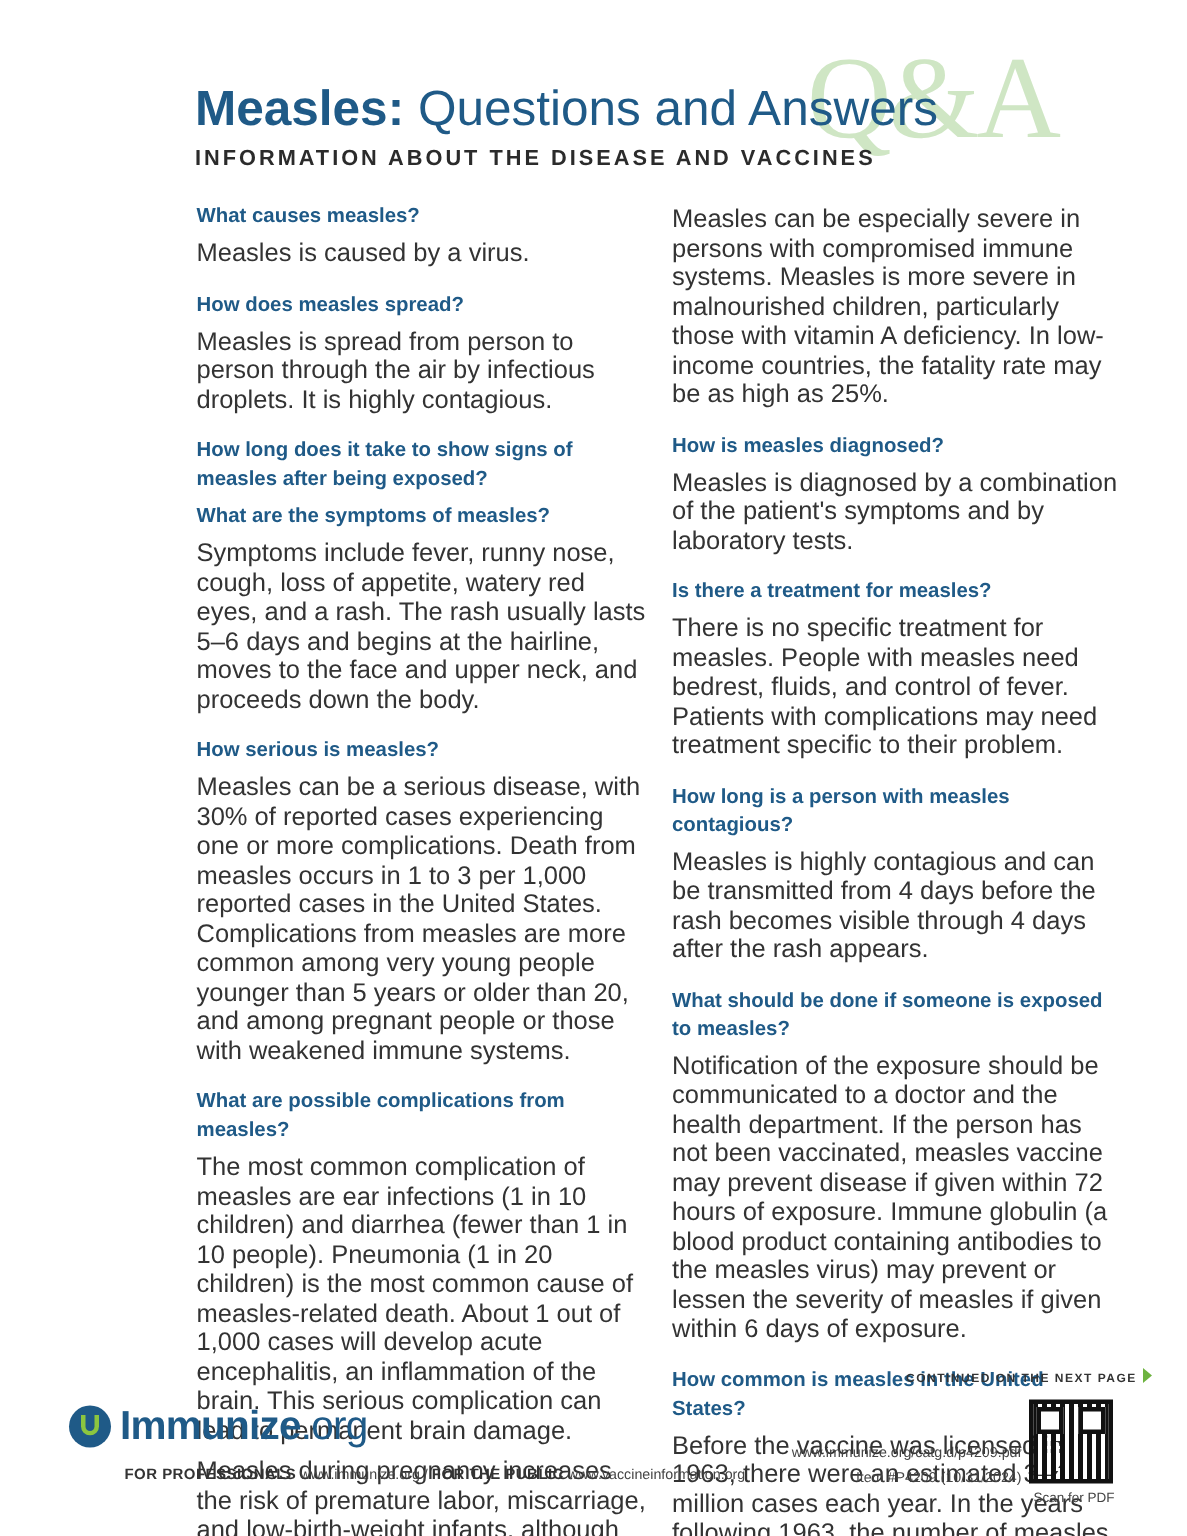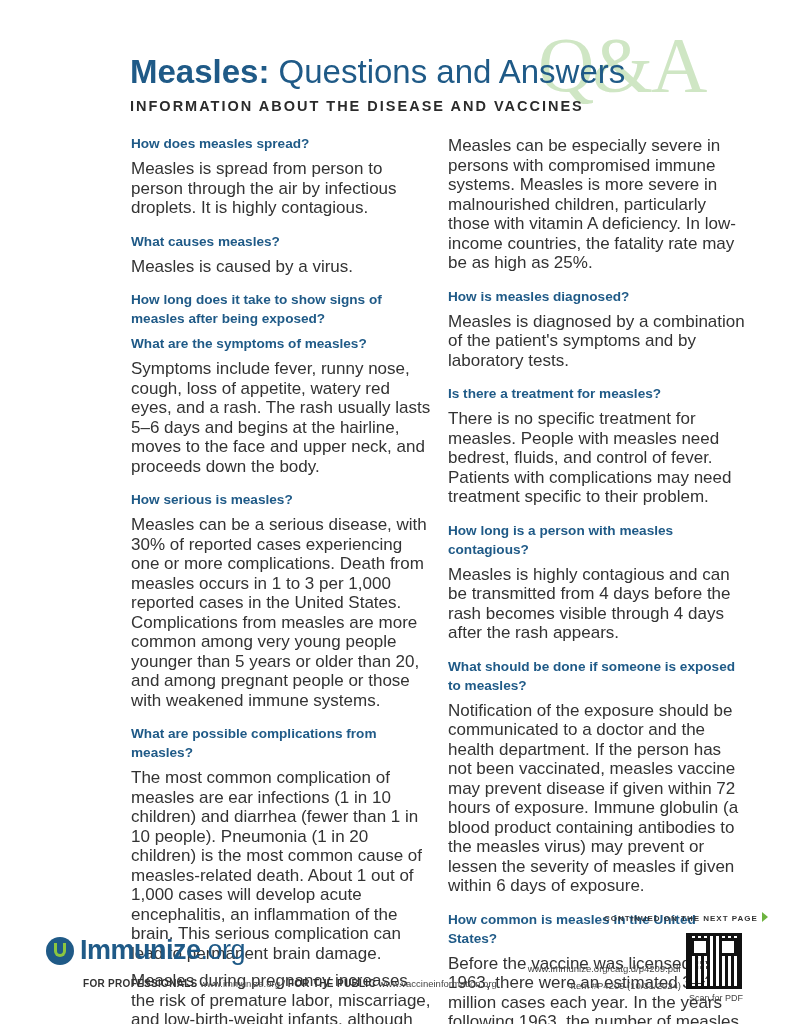--- a/index.html
+++ b/index.html
@@ -42,26 +42,26 @@
 <body>
 
 <div class="title-wrap">
   <div class="qa-watermark">Q&amp;A</div>
   <div class="title"><b>Measles:</b><span> Questions and Answers</span></div>
   <div class="subtitle">INFORMATION ABOUT THE DISEASE AND VACCINES</div>
 </div>
 
 <div class="col col-left" id="col-left">
     <div>
+      <div class="q">What causes measles?</div>
+      <p class="a">Measles is caused by a virus.</p>
+    </div>
+    <div>
       <div class="q">How does measles spread?</div>
       <p class="a">Measles is spread from person to person through the air by infectious droplets. It is highly contagious.</p>
-    </div>
-    <div>
-      <div class="q">What causes measles?</div>
-      <p class="a">Measles is caused by a virus.</p>
     </div>
     <div>
       <div class="q">How long does it take to show signs of measles after being exposed?</div>
     </div>
     <div>
       <div class="q">What are the symptoms of measles?</div>
       <p class="a">Symptoms include fever, runny nose, cough, loss of appetite, watery red eyes, and a rash. The rash usually lasts 5–6 days and begins at the hairline, moves to the face and upper neck, and proceeds down the body.</p>
     </div>
     <div>
       <div class="q">How serious is measles?</div>

